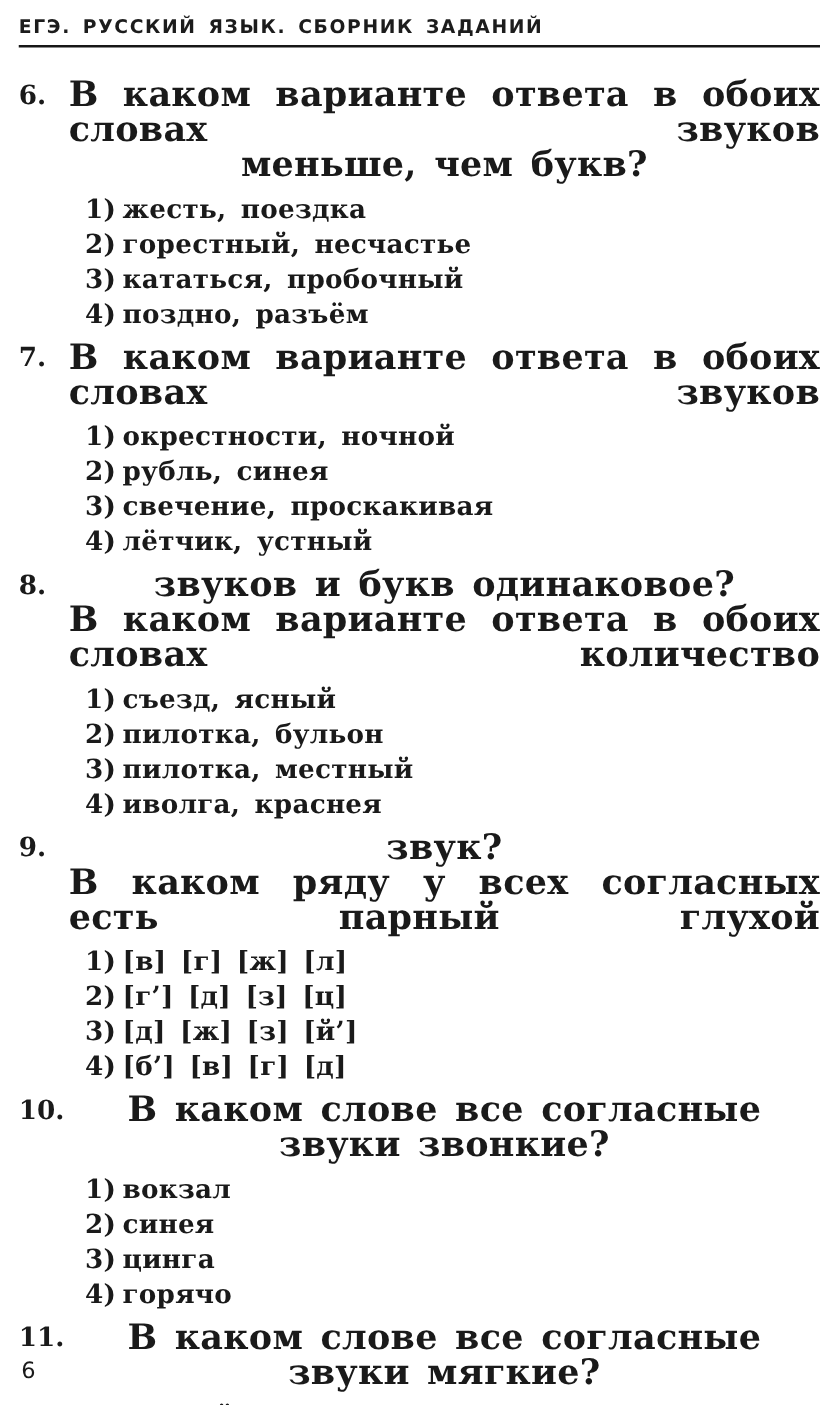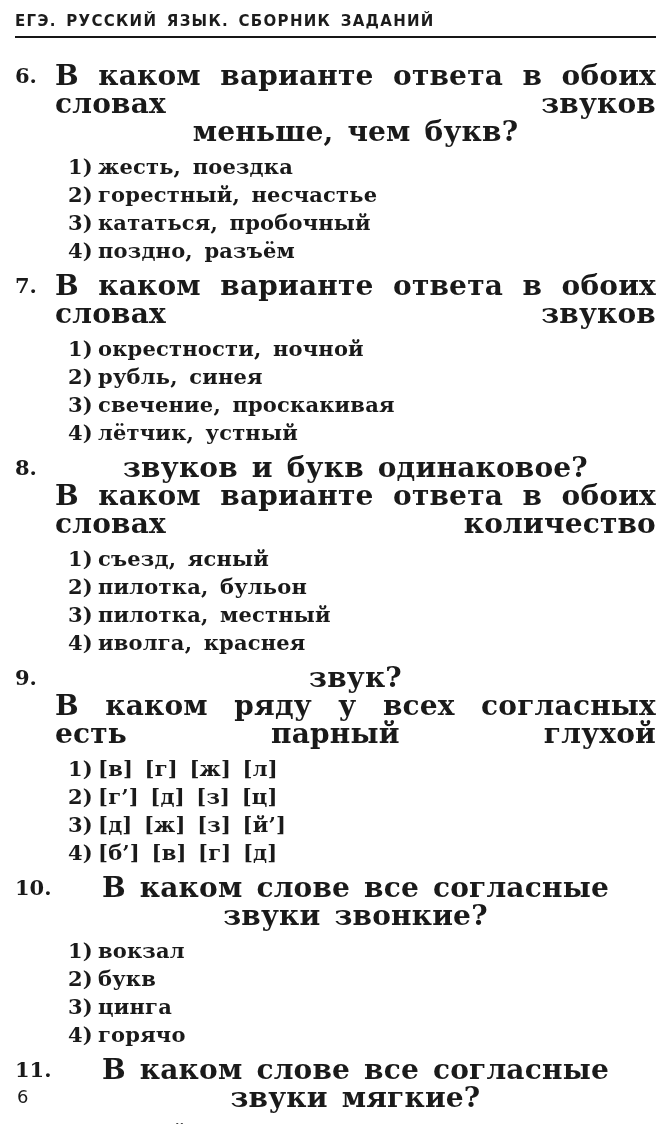--- a/index.html
+++ b/index.html
@@ -218,21 +218,21 @@
       <div class="q-text">
         <div class="q-line">В каком слове все согласные звуки звонкие?</div>
       </div>
       <div class="options">
         <div class="option">
           <span class="opt-marker">1)</span>
           <span class="opt-text">вокзал</span>
         </div>
         <div class="option">
           <span class="opt-marker">2)</span>
-          <span class="opt-text">букв</span>
+          <span class="opt-text">синея</span>
         </div>
         <div class="option">
           <span class="opt-marker">3)</span>
           <span class="opt-text">цинга</span>
         </div>
         <div class="option">
           <span class="opt-marker">4)</span>
           <span class="opt-text">горячо</span>
         </div>
       </div>

